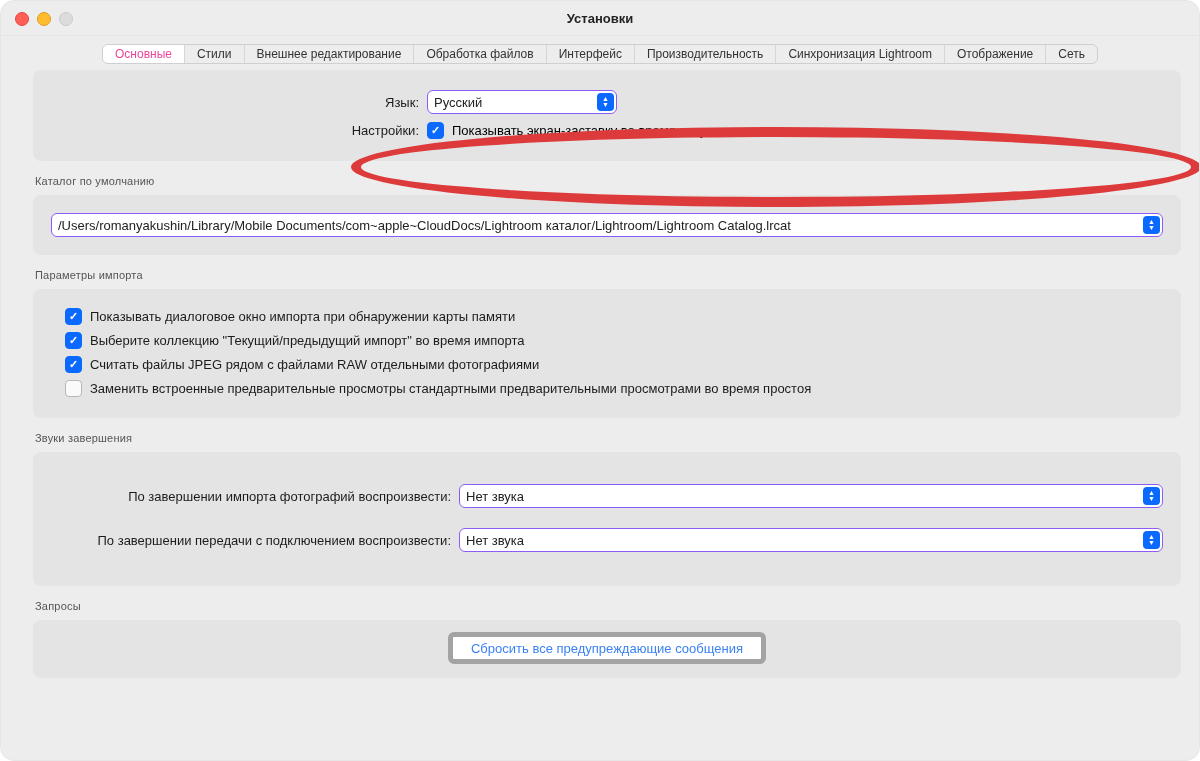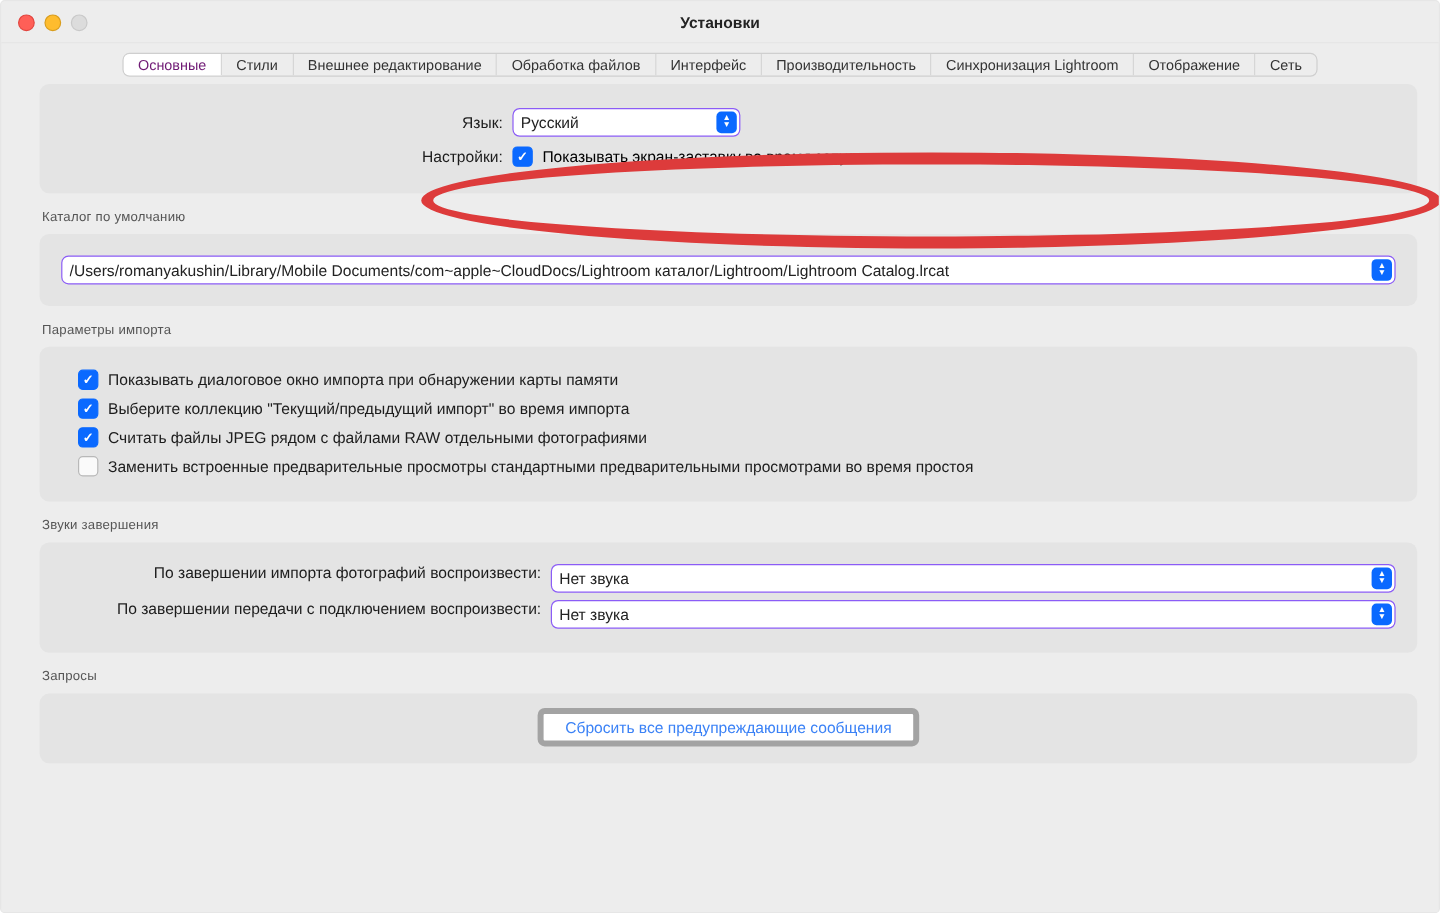--- a/index.html
+++ b/index.html
@@ -1,47 +1,47 @@
 <!DOCTYPE html>
 <html><head>
 <meta charset="utf-8">
 <style>
   html,body{margin:0;padding:0;background:#fff;font-family:-apple-system,BlinkMacSystemFont,"Helvetica Neue",Arial,sans-serif}
-  .window{width:1200px;height:761px;box-sizing:border-box;border:1px solid #e6e6e6;border-radius:4px;overflow:hidden;background:#ededed;position:relative}
+  .window{width:1200px;height:761px;box-sizing:border-box;border:1px solid #e6e6e6;border-radius:14px;overflow:hidden;background:#ededed;position:relative}
   .titlebar{height:34px;display:flex;align-items:center;position:relative;background:#ededed;border-bottom:1px solid #e6e6e6}
   .traffic{position:absolute;left:14px;top:11px;display:flex;gap:8px}
   .tl{width:12px;height:12px;border-radius:50%;}
   .tl.red{background:#ff5f57;border:1px solid #e24640}
   .tl.amber{background:#febc2e;border:1px solid #d99d1d}
   .tl.grey{background:#dcdcdc;border:1px solid #c9c9c9}
   .title{flex:1;text-align:center;font-weight:600;font-size:13px;color:#232323}
   .tabs{display:flex;justify-content:center;padding:8px 0 6px 0}
   .seg{display:flex;border:1px solid #cfcfcf;border-radius:6px;overflow:hidden;background:#ededed}
   .seg .tab{padding:2px 12px;font-size:12px;color:#333;border-right:1px solid #d6d6d6;cursor:default}
   .seg .tab:last-child{border-right:none}
-  .seg .tab.active{background:#fff;color:#701a75}
+  .seg .tab.active{background:#fff;color:#ec4899}
   .content{padding:0 18px 18px 32px}
   .panel{background:#e4e4e4;border-radius:8px;padding:12px 18px 14px 18px;margin-bottom:14px;position:relative}
   .panel.tight{padding-top:10px;padding-bottom:10px}
   .row{display:flex;align-items:center;margin:8px 0}
   .lbl{font-size:13px;color:#1c1c1c;text-align:right;padding-right:8px}
   .lbl.fix{width:368px}
   .select{display:flex;align-items:center;background:#fff;border:1px solid #8b5cf6;border-radius:6px;height:22px;font-size:13px;color:#222;padding:0 6px;position:relative}
   .select .chevs{position:absolute;right:2px;top:2px;width:17px;height:18px;border-radius:4px;background:#0a69ff;color:#fff;display:flex;flex-direction:column;align-items:center;justify-content:center;font-size:7px;line-height:6px}
   .select.small{width:176px}
   .select.wide{flex:1}
   .section-title{font-size:11px;color:#555;margin:12px 0 8px 2px;letter-spacing:.2px}
   .checkbox{width:15px;height:15px;border-radius:4px;border:1px solid #b8b8b8;background:#fafafa;margin-right:8px;display:inline-flex;align-items:center;justify-content:center;font-size:11px;color:#fff}
   .checkbox.checked{background:#0a69ff;border-color:#0a69ff}
   .checkbox.checked::after{content:"✓";font-weight:700}
   .checkline{display:flex;align-items:center;font-size:13px;color:#1c1c1c;margin:7px 0;padding-left:14px}
   .button{display:inline-flex;align-items:center;justify-content:center;background:#fff;border:5px solid #a3a3a3;border-radius:6px;height:22px;padding:0 18px;font-size:13px;color:#3b82f6}
   .center{display:flex;justify-content:center}
   .highlight-oval{position:absolute;border:10px solid #dd3b3b;border-radius:50%;left:350px;top:126px;width:830px;height:60px;pointer-events:none}
-  .sound-row{display:flex;margin:6px 0}
+  .sound-row{display:flex;align-items:center;margin:20px 0}
   .sound-row .lbl{width:400px}
   .sound-row .select{flex:1}
 </style>
 </head>
 <body>
 
 <div class="window">
 
   <div class="titlebar">
     <div class="traffic">

